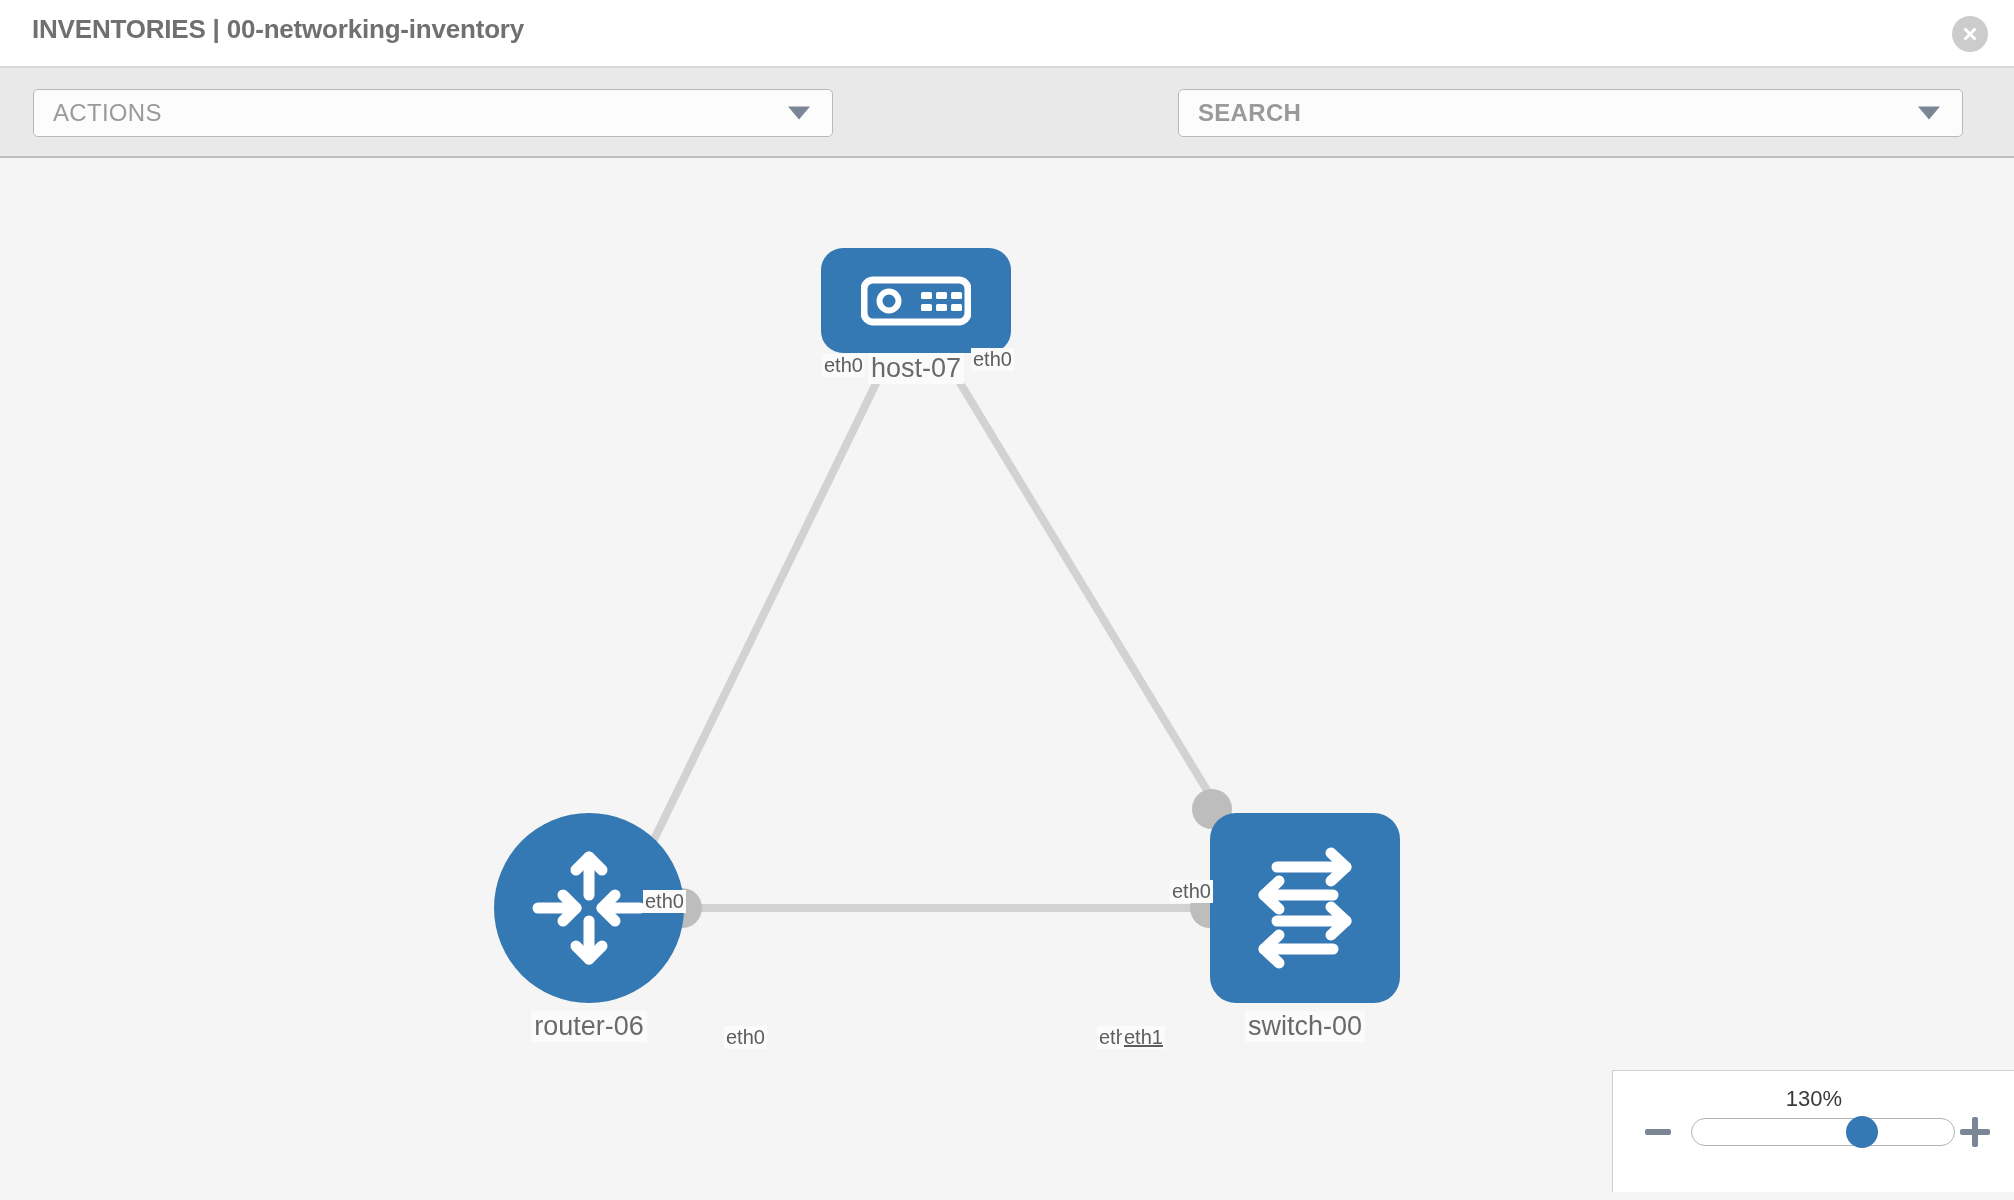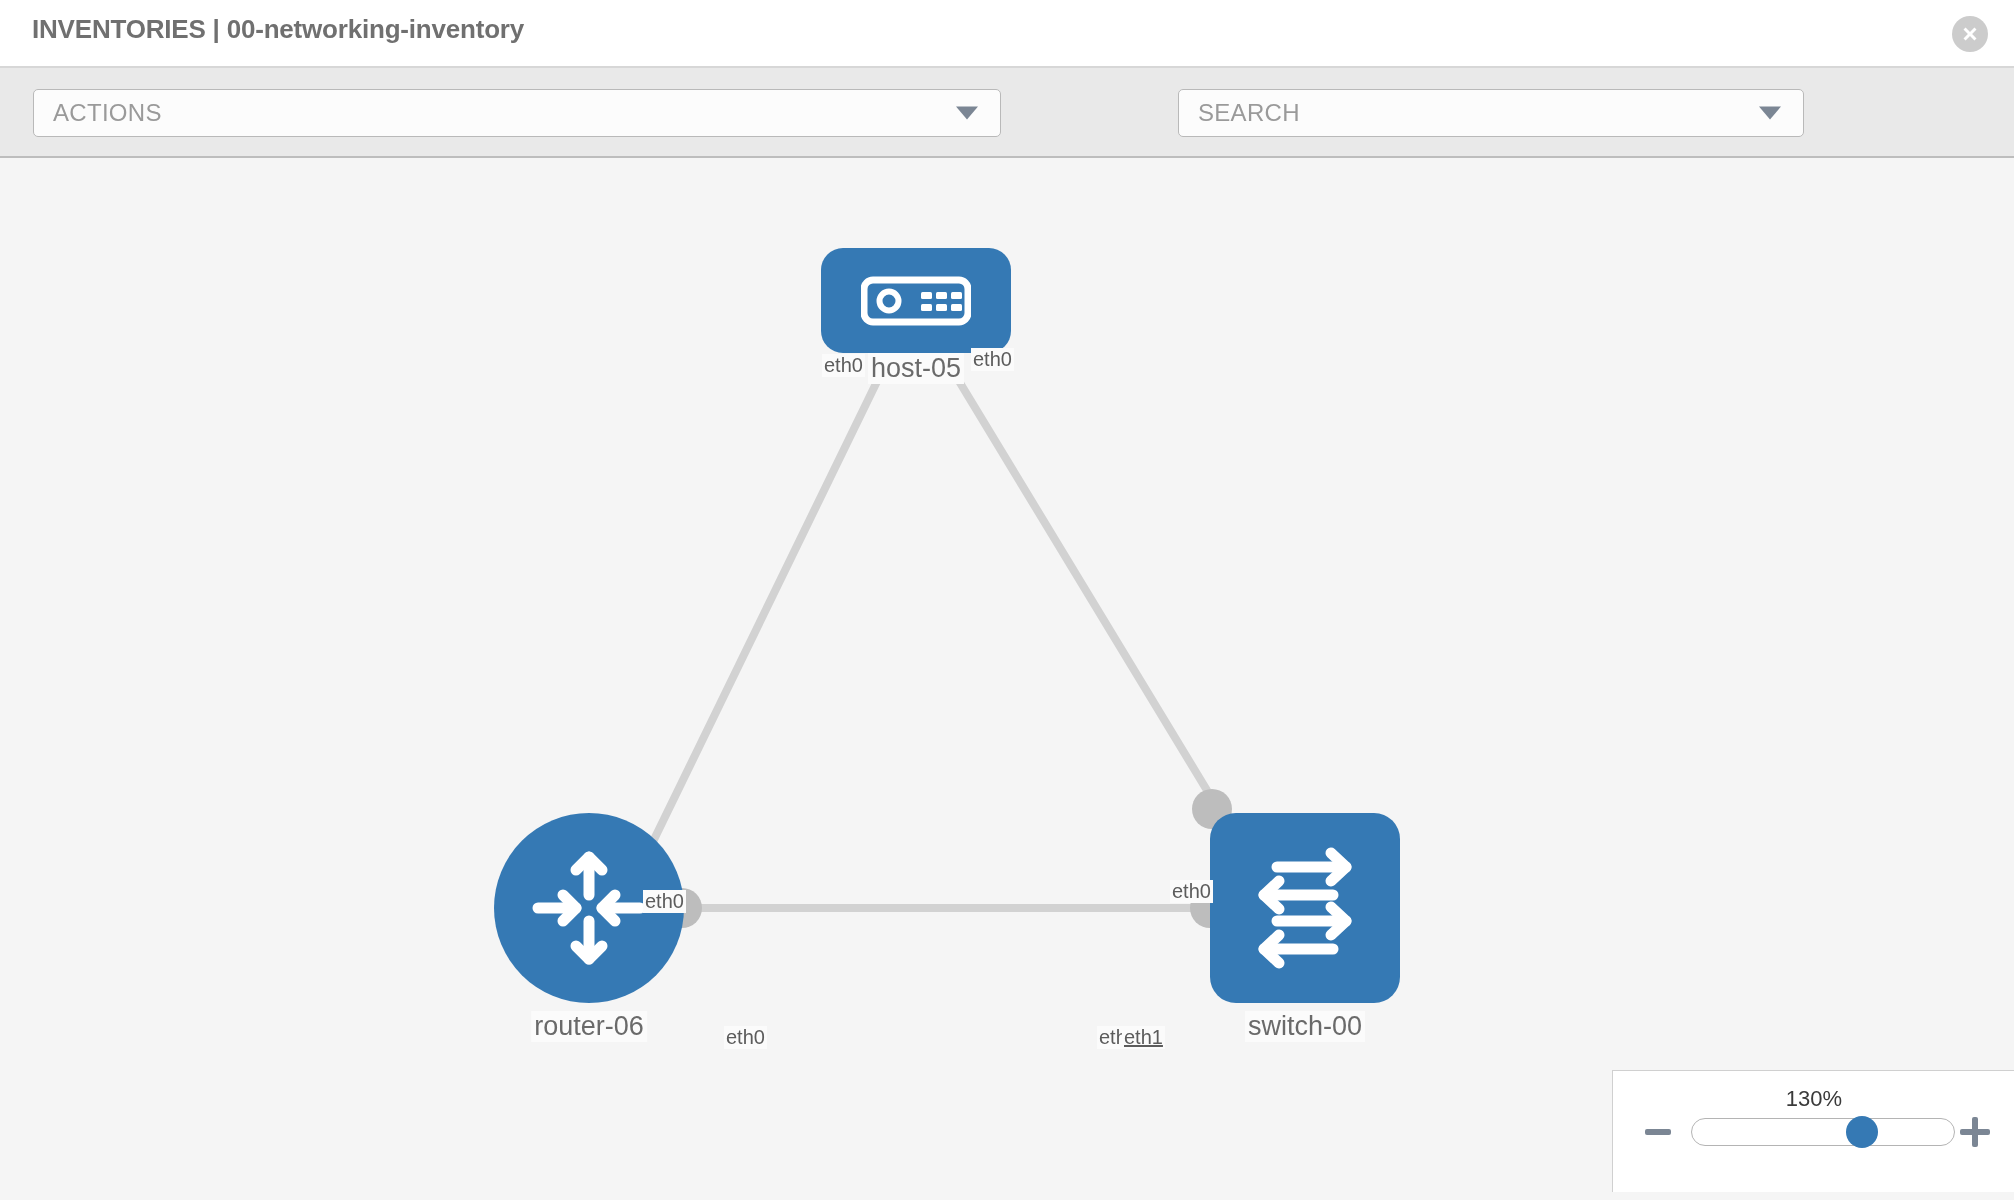--- a/index.html
+++ b/index.html
@@ -36,22 +36,22 @@
     position: absolute; left: 0; top: 68px; width: 2014px; height: 90px;
     background: #e9e9e9;
     border-bottom: 2px solid #bdbdbd;
   }
   .field {
     position: absolute; top: 21px; height: 48px;
     background: #fcfcfc;
     border: 1px solid #b9b9b9;
     border-radius: 5px;
   }
-  #actions-select { left: 33px; width: 968px; }
-  #search-field   { left: 1178px; width: 626px; }
+  #actions-select { left: 33px; width: 800px; }
+  #search-field   { left: 1178px; width: 785px; font-weight: bold; }
   .field .ftext {
     position: absolute; left: 19px; top: 50%; transform: translateY(-50%);
     font-size: 24px; color: #9a9a9a; letter-spacing: 0.3px; white-space: nowrap;
   }
   .caret {
     position: absolute; right: 22px; top: 50%; transform: translateY(-50%);
     width: 0; height: 0;
     border-left: 11px solid transparent;
     border-right: 11px solid transparent;
     border-top: 13px solid #7b8694;
@@ -201,21 +201,21 @@
         <circle cx="28" cy="29" r="9.5" fill="none" stroke="#ffffff" stroke-width="6"></circle>
         <g fill="#ffffff">
           <rect x="60" y="20" width="11" height="7" rx="1.5"></rect>
           <rect x="75" y="20" width="11" height="7" rx="1.5"></rect>
           <rect x="90" y="20" width="11" height="7" rx="1.5"></rect>
           <rect x="60" y="32" width="11" height="7" rx="1.5"></rect>
           <rect x="75" y="32" width="11" height="7" rx="1.5"></rect>
           <rect x="90" y="32" width="11" height="7" rx="1.5"></rect>
         </g>
       </svg>
-      <div class="node-label" style="left: 95px; top: 105px;">host-05</div>
+      <div class="node-label" style="left: 95px; top: 105px;">host-07</div>
     </div>
     <div class="edge-label" style="left: 822px; top: 196px;">eth0</div>
     <div class="edge-label" style="left: 971px; top: 190px;">eth0</div>
 
     <div id="node-router" class="node">
       <div class="port" style="left: 168px; top: 75px;"></div>
       <div class="node-shape"></div>
       <svg style="position:absolute; left:34px; top:34px;" width="122" height="122" viewBox="0 0 122 122">
         <g stroke="#ffffff" stroke-width="11" stroke-linecap="round" stroke-linejoin="round" fill="none">
           <line x1="61" y1="10" x2="61" y2="48"></line>

